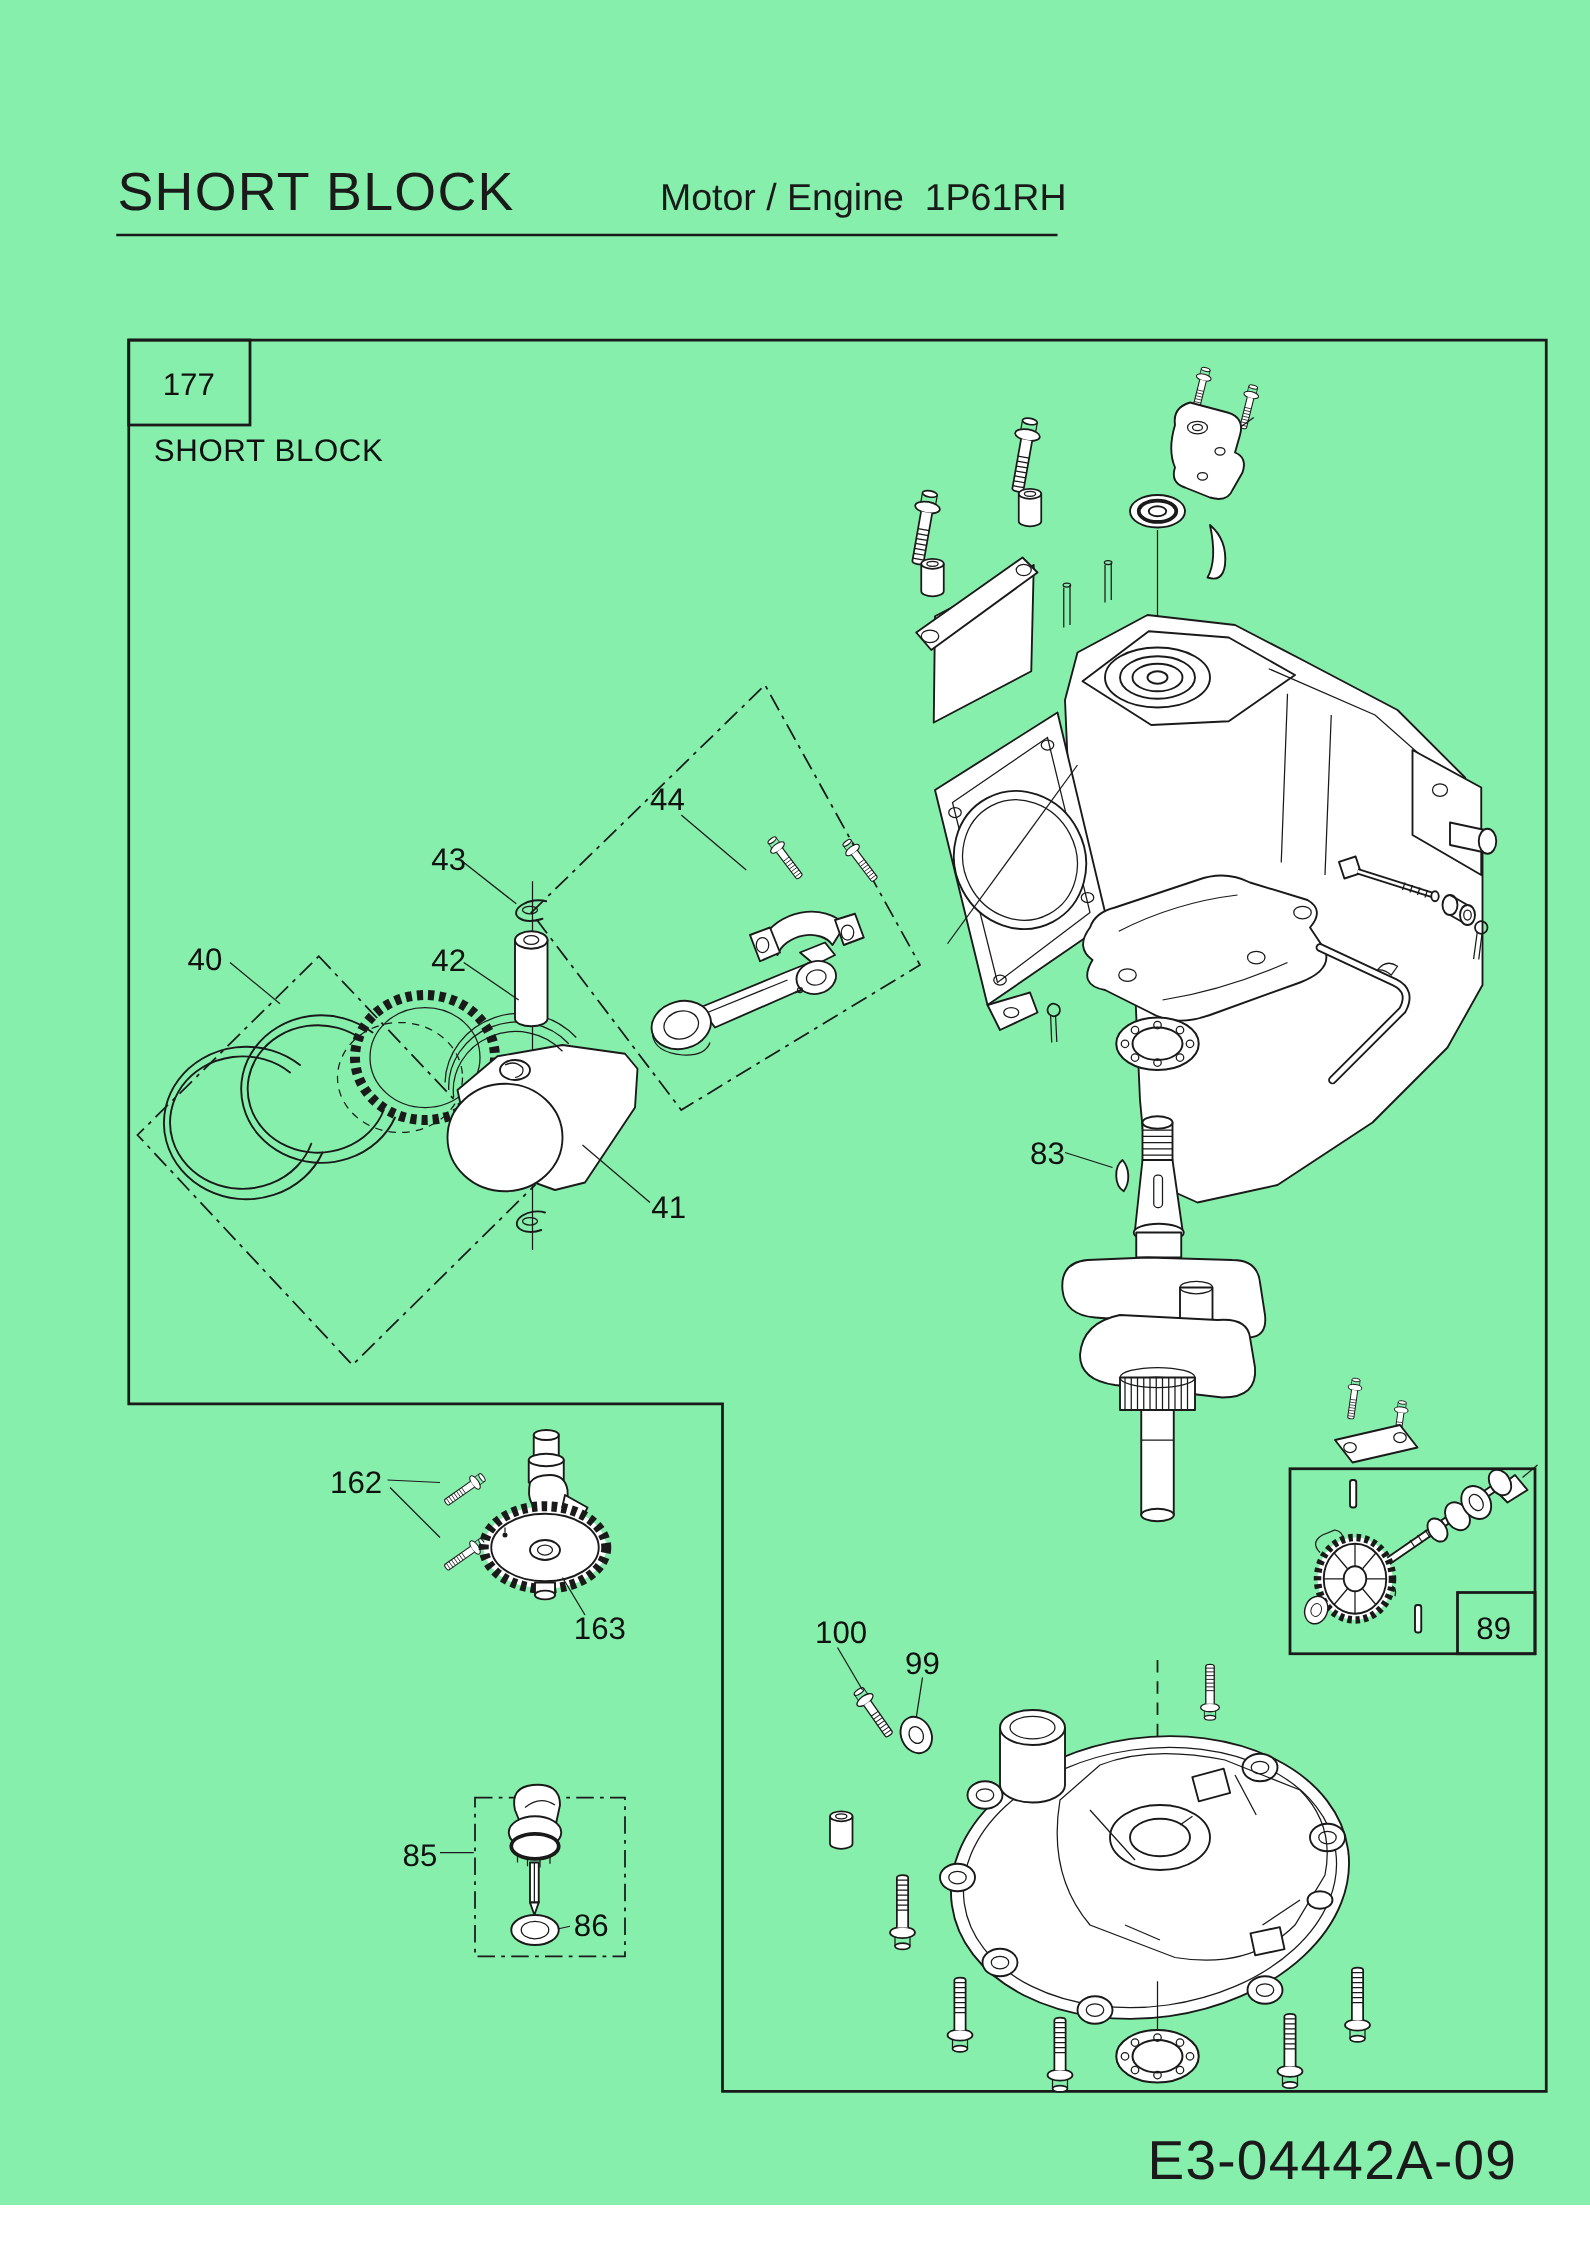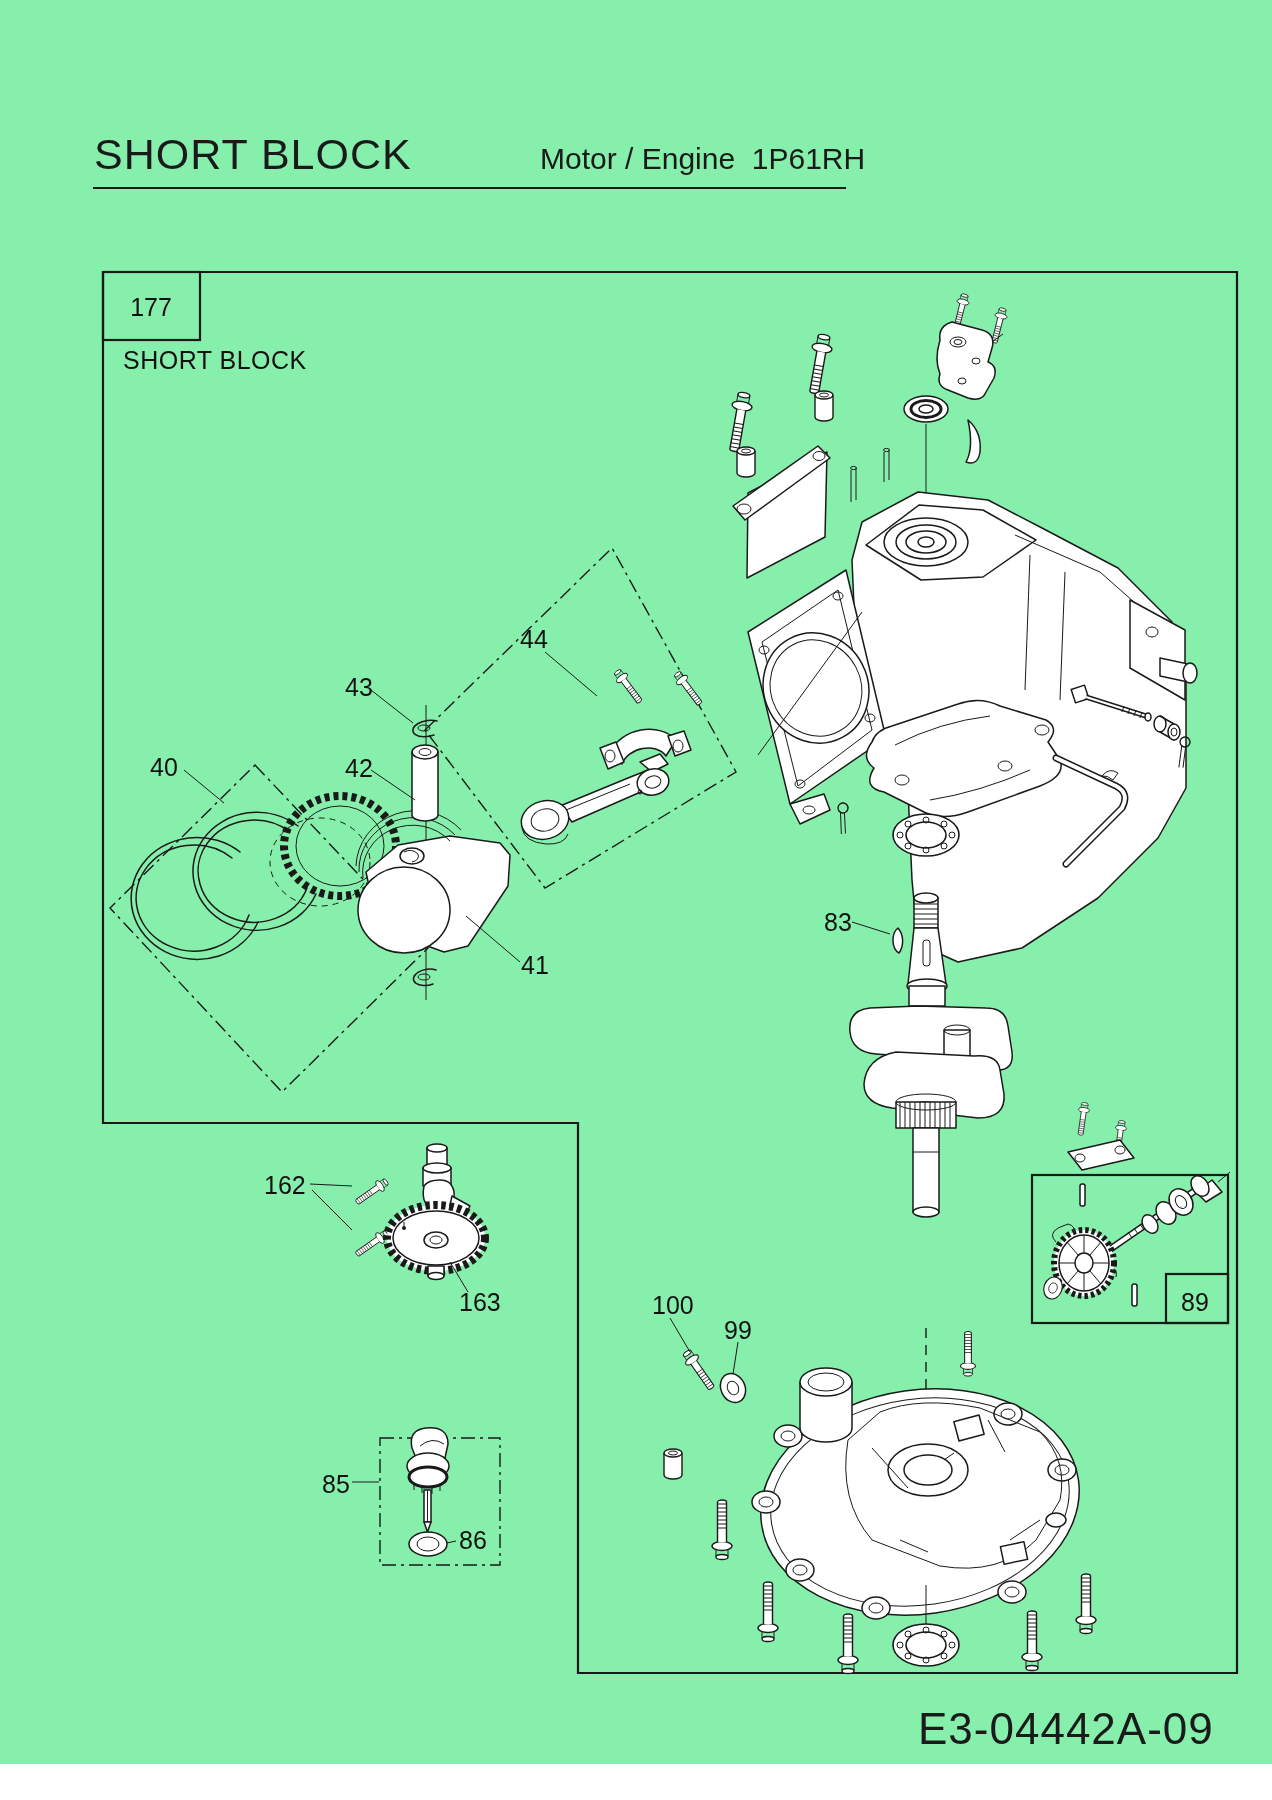--- a/index.html
+++ b/index.html
@@ -1,20 +1,20 @@
 <!DOCTYPE html>
 <html><head>
 <meta charset="utf-8">
 <style>
   html,body{margin:0;padding:0;background:#fff;}
   .page{position:relative;width:1272px;height:1764px;background:#86efac;overflow:hidden;
         font-family:"Liberation Sans",sans-serif;color:#1a1a1a;}
   .t{position:absolute;white-space:pre;}
   .hdr-title{left:94px;top:130px;font-size:43px;letter-spacing:1px;}
-  .hdr-sub{left:540px;top:142px;font-size:30px;}
+  .hdr-sub{left:528px;top:142px;font-size:30px;}
   .hdr-rule{position:absolute;left:93px;top:187px;width:753px;height:2px;background:#1a1a1a;}
   .footer-code{left:918px;top:1704px;font-size:44px;letter-spacing:1px;}
   .logo{left:1104px;top:1752px;font-family:"Liberation Serif",serif;font-size:44px;font-weight:bold;}
   svg.art{position:absolute;left:0;top:0;}
   .ln{fill:none;stroke:#1a1a1a;stroke-width:1.5;stroke-linecap:round;stroke-linejoin:round;}
   .fw{fill:#ffffff;stroke:#1a1a1a;stroke-width:1.5;stroke-linejoin:round;}
   .thin{fill:none;stroke:#1a1a1a;stroke-width:1;}
   .bd{fill:none;stroke:#1a1a1a;stroke-width:2.2;}
   .dd{fill:none;stroke:#1a1a1a;stroke-width:1.4;stroke-dasharray:14 5 3 5;}
   .dsh{fill:none;stroke:#1a1a1a;stroke-width:1.4;stroke-dasharray:10 7;}

